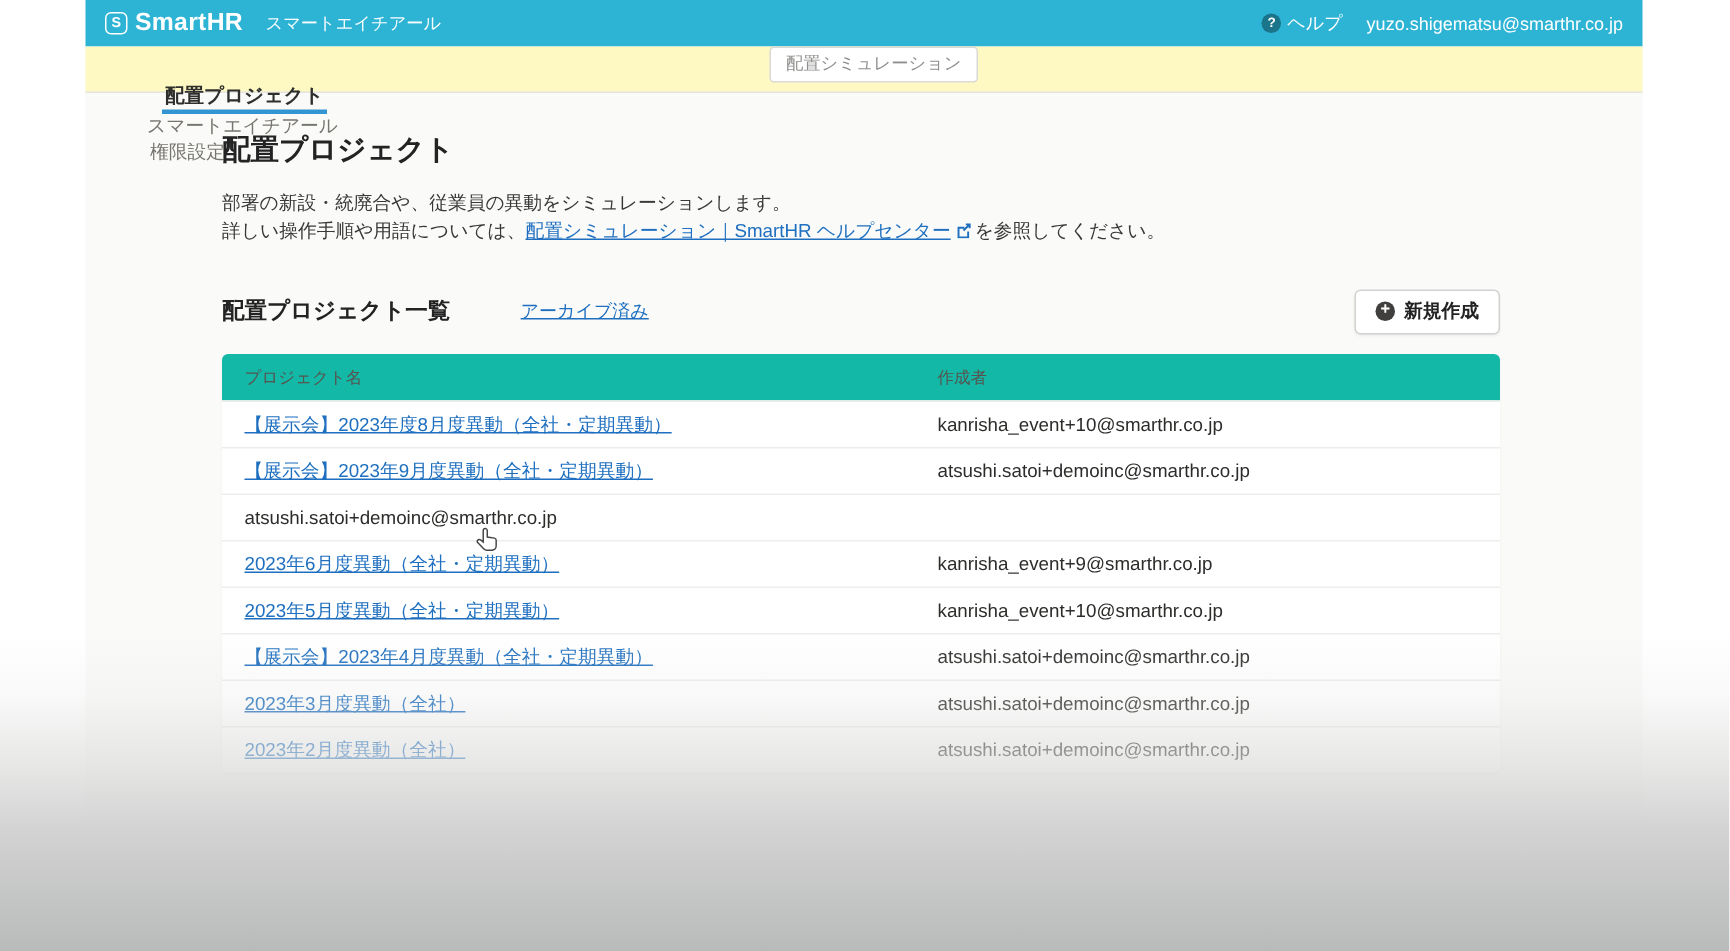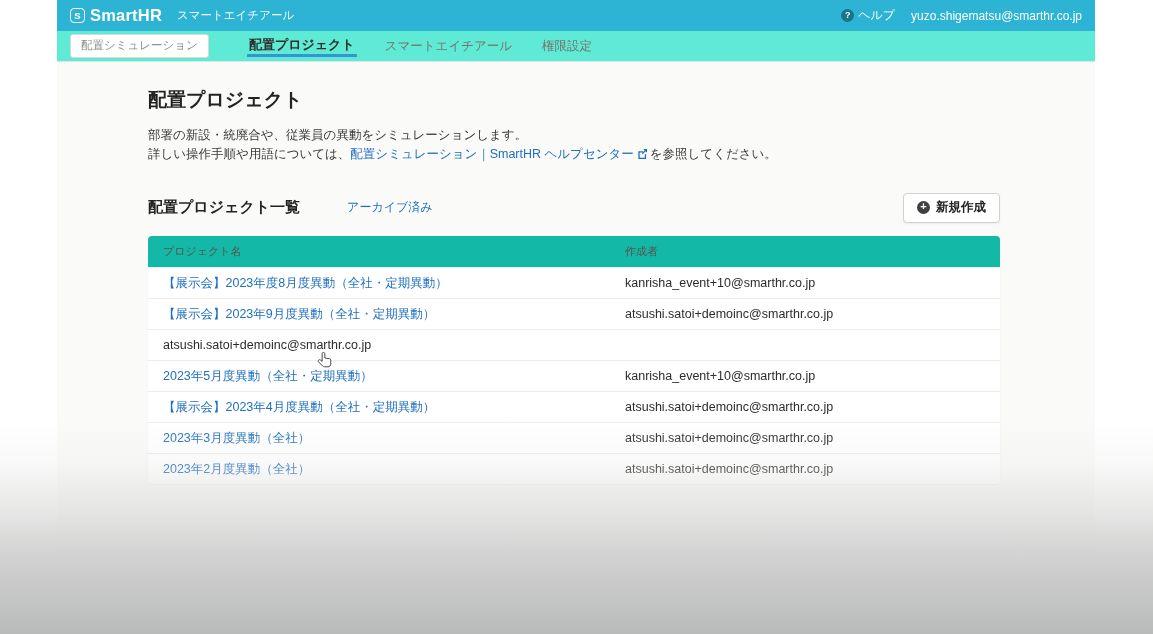--- a/index.html
+++ b/index.html
@@ -35,42 +35,42 @@
   .help-icon {
     width:13px; height:13px; border-radius:50%; background:rgba(8,52,64,.5);
     color:#fff; font-size:9px; font-weight:bold; display:flex;
     align-items:center; justify-content:center; margin-right:4px; line-height:1;
   }
   .help-label { font-size:12px; }
   .topbar-email { font-size:12px; margin-left:16px; cursor:pointer; }
 
   
   .tabbar {
-    height:31px; background:#5eead4; border-bottom:1px solid #e4e4e2;
-    display:flex; align-items:center; padding-left:13px;
+    height:31px; background:#fef9c3; border-bottom:1px solid #e4e4e2;
+    display:flex; align-items:flex-start; padding-left:13px;flex-direction:column;
   }
   .tab-boxed {
     align-self:center; border:1px solid #d9d9d7; border-radius:3px;
     padding:3px 10px 4px; font-size:11.5px; color:#8d8d8b; background:#fff;
     cursor:pointer;
   }
   .tab { display:flex; align-items:center; font-size:12.5px; color:#77756f; cursor:pointer; }
   .tab.active {
     margin-left:38px; font-size:13px; font-weight:bold; color:#2e2e2c;
     border-bottom:3px solid #3396d2; padding:0 2px;
   }
   .tab.t3 { margin-left:28px; }
   .tab.t4 { margin-left:30px; }
 
   
   .content { padding:25px 0 0 91px; }
   .page-title { font-size:19px; font-weight:bold; color:#232323; }
   .desc { margin-top:13px; font-size:12.5px; color:#383836; line-height:1.55; }
   .desc a, .archived-link, .row-link {
-    color:#1e6fbf; cursor:pointer;
+    color:#1e6fbf; text-decoration:underline; cursor:pointer;
   }
   .ext-icon { display:inline-block; vertical-align:-1px; margin:0 2px 0 3px; }
 
   .section-row { width:852px; margin-top:27px; display:flex; align-items:center;gap:28px; }
   .section-title { font-size:15px; font-weight:bold; color:#232323; }
   .archived-link { margin-left:19px; font-size:12px; }
   .new-button {
     margin-left:auto; background:#fff; border:1px solid #d2d2d0; border-radius:4px;
     padding:5px 13px 6px; font-size:12.5px; color:#232323; display:flex;
     align-items:center; gap:6px; cursor:pointer; box-shadow:0 1px 2px rgba(0,0,0,.06);
@@ -169,20 +169,24 @@
         <span class="row-creator">kanrisha_event+10@smarthr.co.jp</span>
       </div>
       <div class="trow">
         <span class="col-name"><a class="row-link">【展示会】2023年9月度異動（全社・定期異動）</a></span>
         <span class="row-creator">atsushi.satoi+demoinc@smarthr.co.jp</span>
       </div>
       <div class="trow">
         <span class="row-creator">atsushi.satoi+demoinc@smarthr.co.jp</span>
       </div>
       <div class="trow">
+        <span class="col-name"><a class="row-link">2023年6月度異動（全社・定期異動）</a></span>
+        <span class="row-creator">kanrisha_event+9@smarthr.co.jp</span>
+      </div>
+      <div class="trow">
         <span class="col-name"><a class="row-link">2023年5月度異動（全社・定期異動）</a></span>
         <span class="row-creator">kanrisha_event+10@smarthr.co.jp</span>
       </div>
       <div class="trow">
         <span class="col-name"><a class="row-link">【展示会】2023年4月度異動（全社・定期異動）</a></span>
         <span class="row-creator">atsushi.satoi+demoinc@smarthr.co.jp</span>
       </div>
       <div class="trow">
         <span class="col-name"><a class="row-link">2023年3月度異動（全社）</a></span>
         <span class="row-creator">atsushi.satoi+demoinc@smarthr.co.jp</span>

